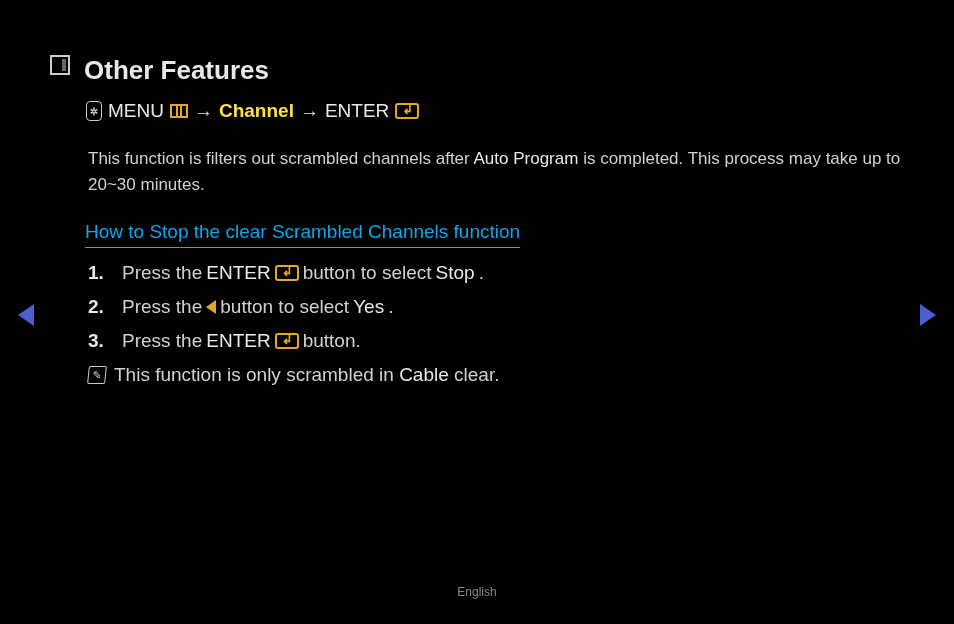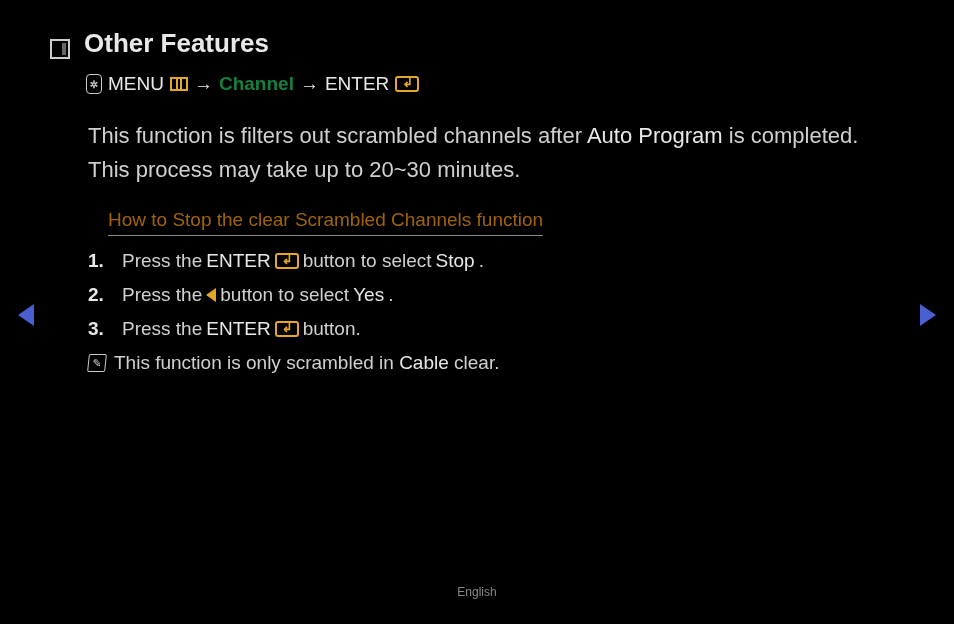--- a/index.html
+++ b/index.html
@@ -10,22 +10,23 @@
     font-family: Arial, Helvetica, sans-serif;
     color: #d8d8d8;
     position: relative;
     overflow: hidden;
   }
   .page {
     padding: 28px 50px 0 50px;
   }
   .title-row {
     display: flex;
-    align-items: flex-end;
+    align-items: flex-start;
     margin-bottom: 14px;
+    margin-top: 27px;
   }
   .book-icon {
     width: 20px;
     height: 20px;
     border: 2px solid #ccc;
     margin-right: 14px;
     position: relative;
     flex-shrink: 0;
   }
   .book-icon::after {
@@ -94,21 +95,21 @@
   .enter-glyph::after {
     content: "↲";
     position: absolute;
     color: #e4a728;
     font-size: 13px;
     font-weight: bold;
     top: -3px;
     left: 5px;
   }
   .white { color: #e8e8e8; }
-  .blue { color: #15803d; }
+  .blue { color: #fde047; }
   .arrow-sep { color: #e8e8e8; font-weight: normal; }
   .section-row {
     display: flex;
     align-items: flex-start;
     margin-left: 0;
     margin-bottom: 10px;
   }
   .square-bullet {
     width: 14px;
     height: 14px;
@@ -118,29 +119,29 @@
     flex-shrink: 0;
     margin-left: 6px;
   }
   .section-title {
     font-size: 21px;
     color: #5d73d6;
     font-weight: normal;
   }
   .body-text {
     margin-left: 38px;
-    font-size: 22px;
+    font-size: 17px;
     line-height: 1.55;
     color: #d0d0d0;
     margin-bottom: 22px;
   }
   .subheading {
-    margin-left: 58px;
-    font-size: 19px;
-    color: #a16207;
+    margin-left: 35px;
+    font-size: 19px;
+    color: #0ea5e9;
     border-bottom: 1px solid #888;
     display: inline-block;
     padding-bottom: 4px;
     margin-bottom: 14px;
   }
   .steps {
     margin-left: 38px;
   }
   .step {
     display: flex;

